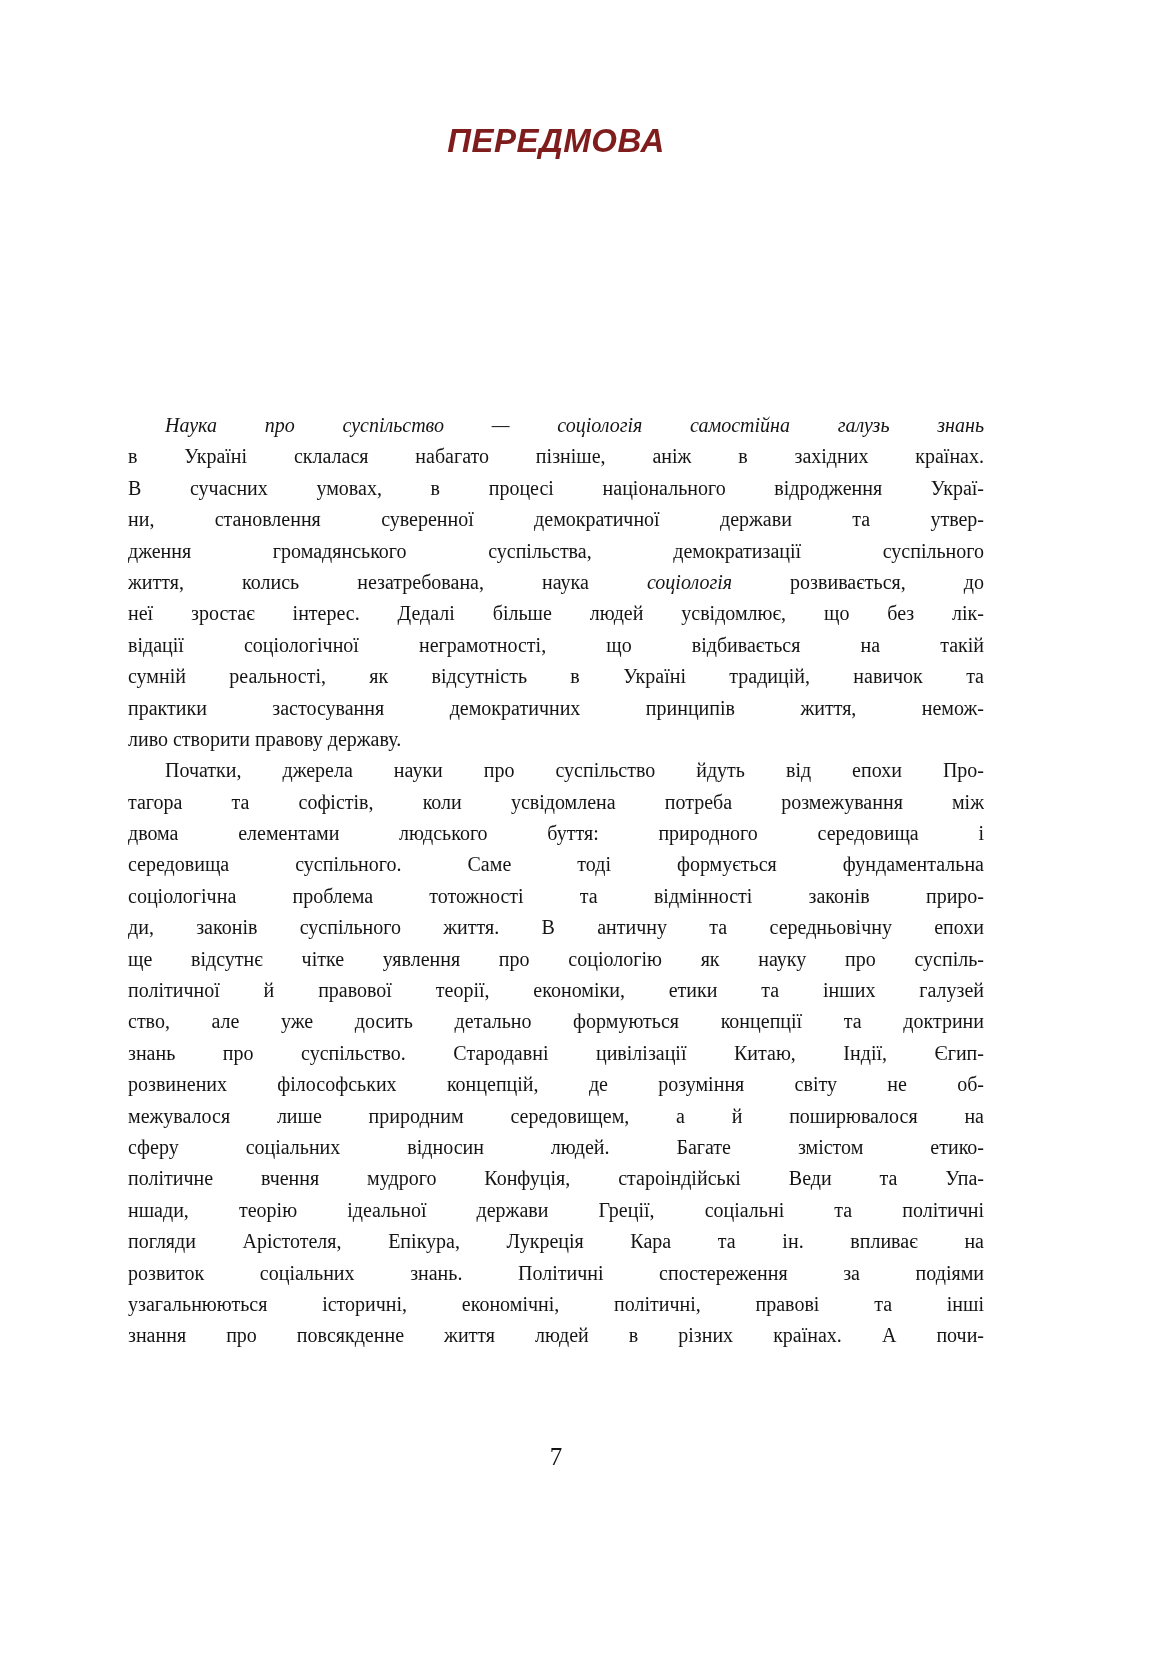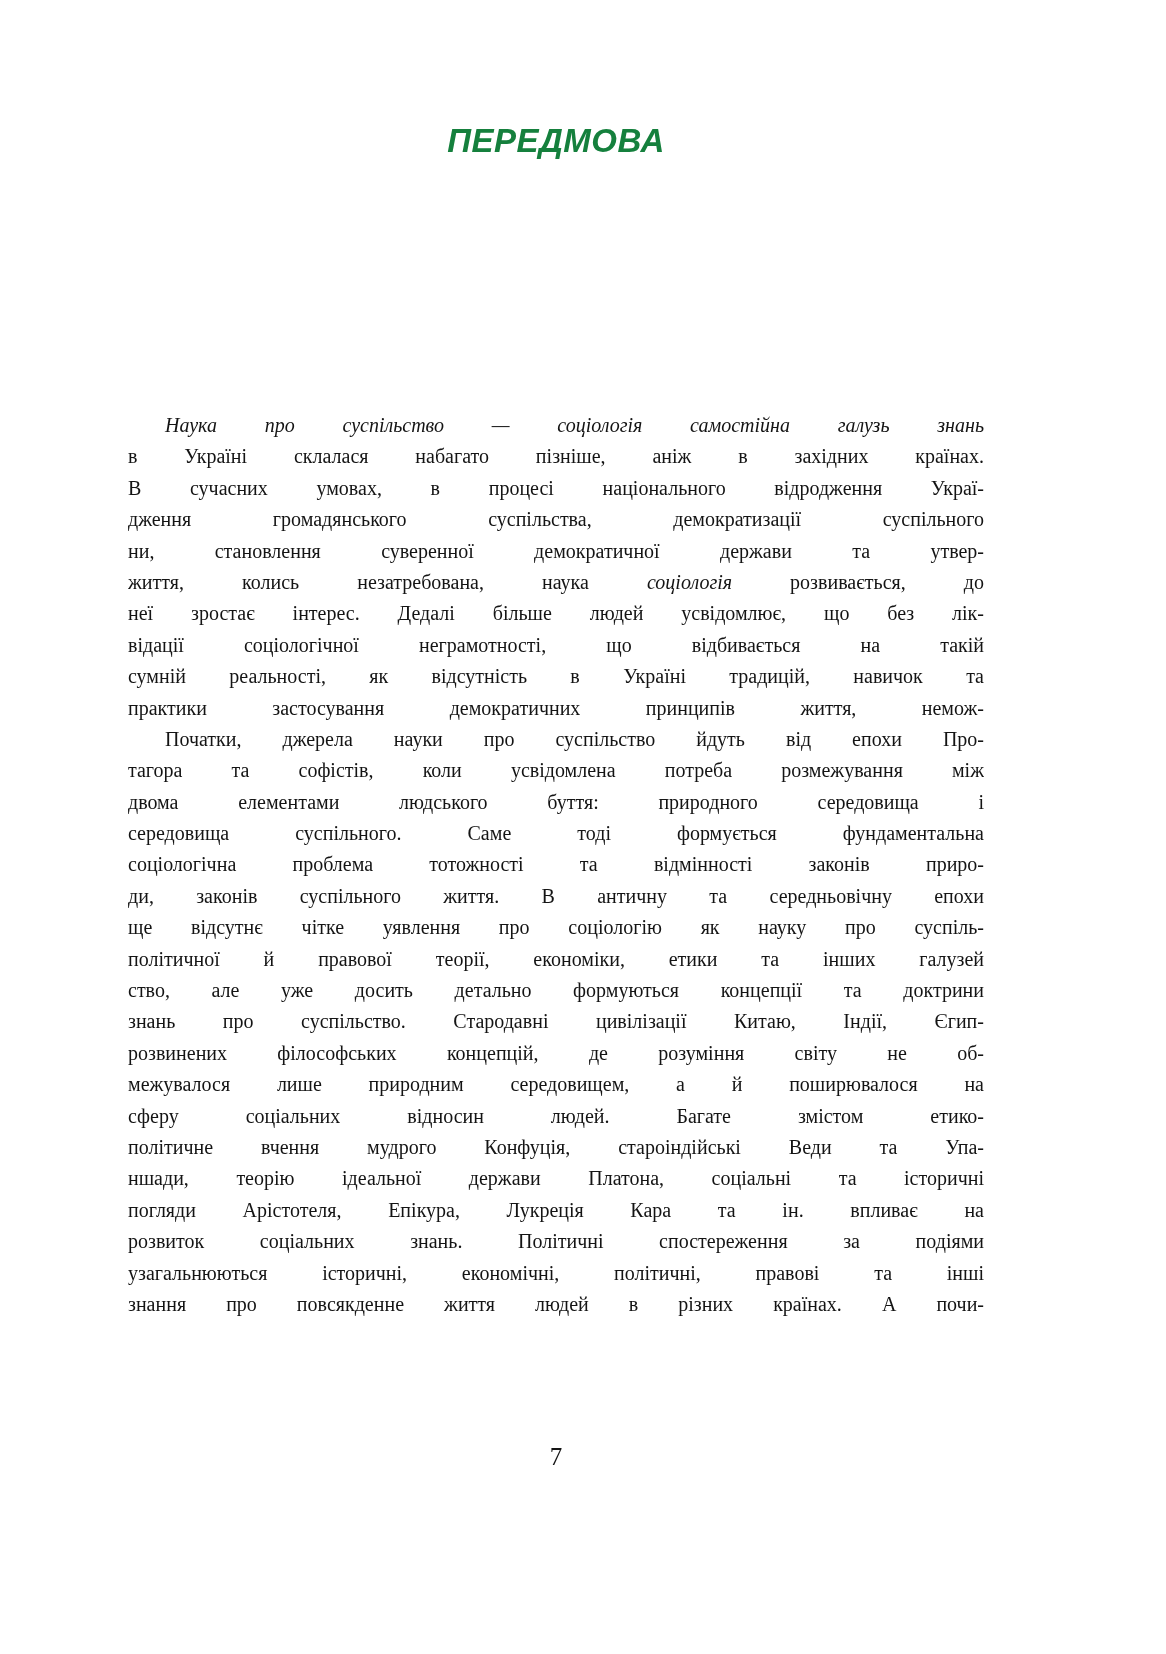--- a/index.html
+++ b/index.html
@@ -21,21 +21,21 @@
     position: absolute;
     top: 100px;
     left: 128px;
     width: 856px;
     text-align: center;
     font-family: "Liberation Sans", sans-serif;
     font-size: 33px;
     font-weight: bold;
     font-style: italic;
     letter-spacing: 0.5px;
-    color: #15803d;
+    color: #7f1d1d;
   }
   .body-text {
     position: absolute;
     top: 410px;
     left: 128px;
     width: 856px;
     font-size: 20px;
   }
   .line {
     text-align: justify;
@@ -59,41 +59,42 @@
 </style>
 </head>
 <body>
 
 <div class="page">
   <h1 class="title">ПЕРЕДМОВА</h1>
   <div class="body-text">
       <div class="line indent"><span class="it">Наука про суспільство — соціологія самостійна галузь знань</span></div>
       <div class="line"><span>в Україні склалася набагато пізніше, аніж в західних країнах.</span></div>
       <div class="line"><span>В сучасних умовах, в процесі національного відродження Украї-</span></div>
+      <div class="line"><span>ни, становлення суверенної демократичної держави та утвер-</span></div>
       <div class="line"><span>дження громадянського суспільства, демократизації суспільного</span></div>
-      <div class="line"><span>ни, становлення суверенної демократичної держави та утвер-</span></div>
       <div class="line"><span>життя, колись незатребована, наука </span><span class="it">соціологія</span><span> розвивається, до</span></div>
       <div class="line"><span>неї зростає інтерес. Дедалі більше людей усвідомлює, що без лік-</span></div>
       <div class="line"><span>відації соціологічної неграмотності, що відбивається на такій</span></div>
       <div class="line"><span>сумній реальності, як відсутність в Україні традицій, навичок та</span></div>
       <div class="line"><span>практики застосування демократичних принципів життя, немож-</span></div>
+      <div class="line last"><span>ливо створити правову державу.</span></div>
       <div class="line indent"><span>Початки, джерела науки про суспільство йдуть від епохи Про-</span></div>
       <div class="line"><span>тагора та софістів, коли усвідомлена потреба розмежування між</span></div>
       <div class="line"><span>двома елементами людського буття: природного середовища і</span></div>
       <div class="line"><span>середовища суспільного. Саме тоді формується фундаментальна</span></div>
       <div class="line"><span>соціологічна проблема тотожності та відмінності законів приро-</span></div>
       <div class="line"><span>ди, законів суспільного життя. В античну та середньовічну епохи</span></div>
       <div class="line"><span>ще відсутнє чітке уявлення про соціологію як науку про суспіль-</span></div>
       <div class="line"><span>політичної й правової теорії, економіки, етики та інших галузей</span></div>
       <div class="line"><span>ство, але уже досить детально формуються концепції та доктрини</span></div>
       <div class="line"><span>знань про суспільство. Стародавні цивілізації Китаю, Індії, Єгип-</span></div>
       <div class="line"><span>розвинених філософських концепцій, де розуміння світу не об-</span></div>
       <div class="line"><span>межувалося лише природним середовищем, а й поширювалося на</span></div>
       <div class="line"><span>сферу соціальних відносин людей. Багате змістом етико-</span></div>
       <div class="line"><span>політичне вчення мудрого Конфуція, староіндійські Веди та Упа-</span></div>
-      <div class="line"><span>ншади, теорію ідеальної держави Платона, соціальні та історичні</span></div>
+      <div class="line"><span>ншади, теорію ідеальної держави Греції, соціальні та політичні</span></div>
       <div class="line"><span>погляди Арістотеля, Епікура, Лукреція Кара та ін. впливає на</span></div>
       <div class="line"><span>розвиток соціальних знань. Політичні спостереження за подіями</span></div>
       <div class="line"><span>узагальнюються історичні, економічні, політичні, правові та інші</span></div>
       <div class="line"><span>знання про повсякденне життя людей в різних країнах. А почи-</span></div>
     </div>
   <div class="page-number">7</div>
 </div>
 
 </body></html>

